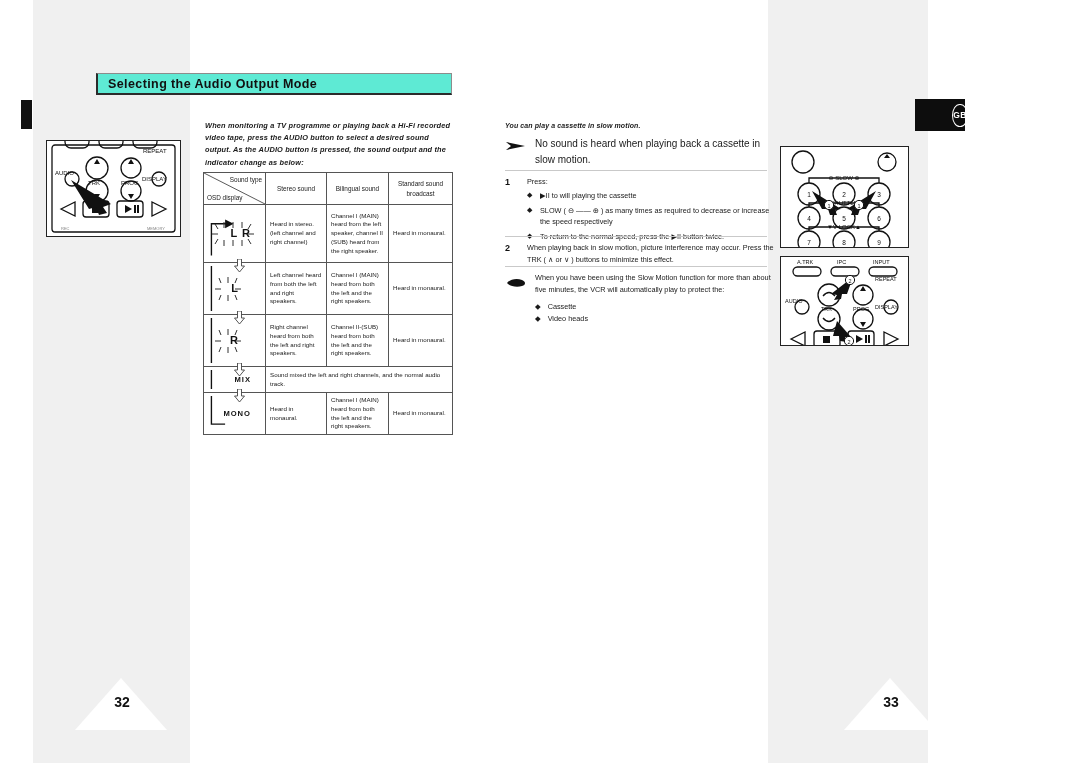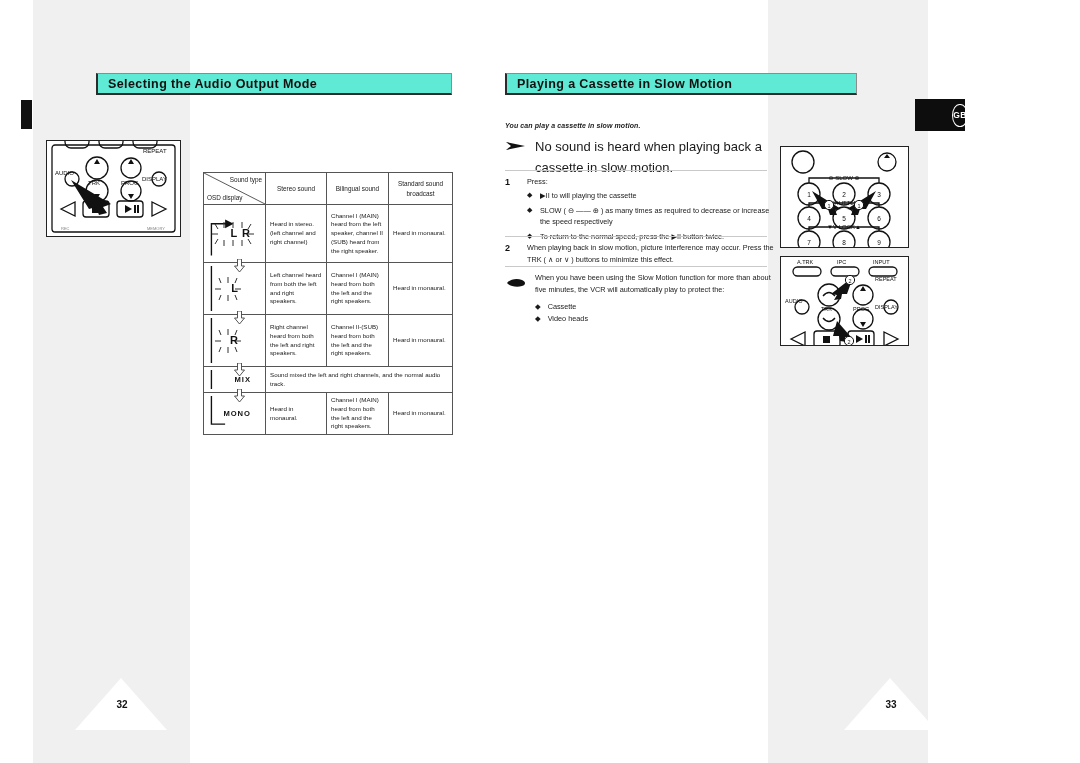--- a/index.html
+++ b/index.html
@@ -112,21 +112,21 @@
   
   .r-lead{
     position:absolute;left:505px;top:122px;width:260px;
     font-size:7px;font-style:italic;font-weight:bold;letter-spacing:.1px;
   }
   .note-row{
     position:absolute;left:505px;top:136px;width:262px;
     display:flex;gap:8px;align-items:flex-start;
   }
   .note-ico{width:22px;flex:0 0 22px;padding-top:2px;}
-  .note-txt{font-size:13px;line-height:1.62;}
+  .note-txt{font-size:10px;line-height:1.62;}
 
   .hr{position:absolute;height:1px;background:#c9c9c9;left:505px;width:262px;}
 
   .step{position:absolute;left:505px;width:270px;display:flex;gap:9px;}
   .step-num{
     flex:0 0 13px;font-size:9px;font-weight:bold;color:#111;text-align:left;
     padding-top:1px;
   }
   .step-body{flex:1;font-size:7.3px;line-height:1.62;}
   .bl{margin:0;padding:0;list-style:none;}
@@ -156,40 +156,41 @@
   .pgwrap{position:absolute;bottom:33px;width:130px;height:52px;}
   .pg-left{left:75px;}
   .pg-right{left:844px;}
   .tri{
     position:absolute;left:0;bottom:0;width:0;height:0;
     border-left:46px solid transparent;border-right:46px solid transparent;
     border-bottom:52px solid #ffffff;
   }
   .pgnum{
     position:absolute;left:36px;bottom:20px;width:22px;text-align:center;
-    font-size:10px;font-weight:bold;color:#111;
+    font-size:14px;font-weight:bold;color:#111;
   }
 </style>
 </head>
 <body>
 
 <div class="page">
 
   <div class="band band-left"></div>
   <div class="band band-right"></div>
   <div class="tab-marker"></div>
 
   <div class="gb-badge">
     <div class="ring">GB</div>
   </div>
 
   <div class="title-bar title-left">
     <span>Selecting the Audio Output Mode</span>
   </div>
 
+  <div class="intro">When monitoring a TV programme or playing back a Hi-Fi recorded video tape, press the AUDIO button to select a desired sound output. As the AUDIO button is pressed, the sound output and the indicator change as below:</div>
 
   <div class="remote rm-left">
     <svg viewBox="0 0 133 95" xmlns="http://www.w3.org/2000/svg">
       <g fill="none" stroke="#111" stroke-width="1.3">
         <rect x="5" y="4" width="123" height="87" rx="3" fill="#fff"></rect>
         <rect x="18" y="-6" width="24" height="13" rx="6"></rect>
         <rect x="52" y="-6" width="24" height="13" rx="6"></rect>
         <rect x="86" y="-6" width="24" height="13" rx="6"></rect>
         <circle cx="50" cy="27" r="11"></circle>
         <circle cx="50" cy="50" r="11"></circle>
@@ -361,23 +362,20 @@
             <span class="ind-label small">MONO</span>
           </div>
         </td>
         <td>Heard in monaural.</td>
         <td>Channel I (MAIN) heard from both the left and the right speakers.</td>
         <td>Heard in monaural.</td>
       </tr>
     </tbody>
   </table>
 
-  <div class="title-bar title-right">
-    <span>Playing a Cassette in Slow Motion</span>
-  </div>
 
   <div class="r-lead">You can play a cassette in slow motion.</div>
 
   <div class="note-row">
     <div class="note-ico">
       <svg viewBox="0 0 22 12" width="22" height="12">
         <path d="M1 2 L20 6 L1 10 L6 6 Z" fill="#111"></path>
       </svg>
     </div>
     <div class="note-txt">No sound is heard when playing back a cassette in slow motion.</div>

